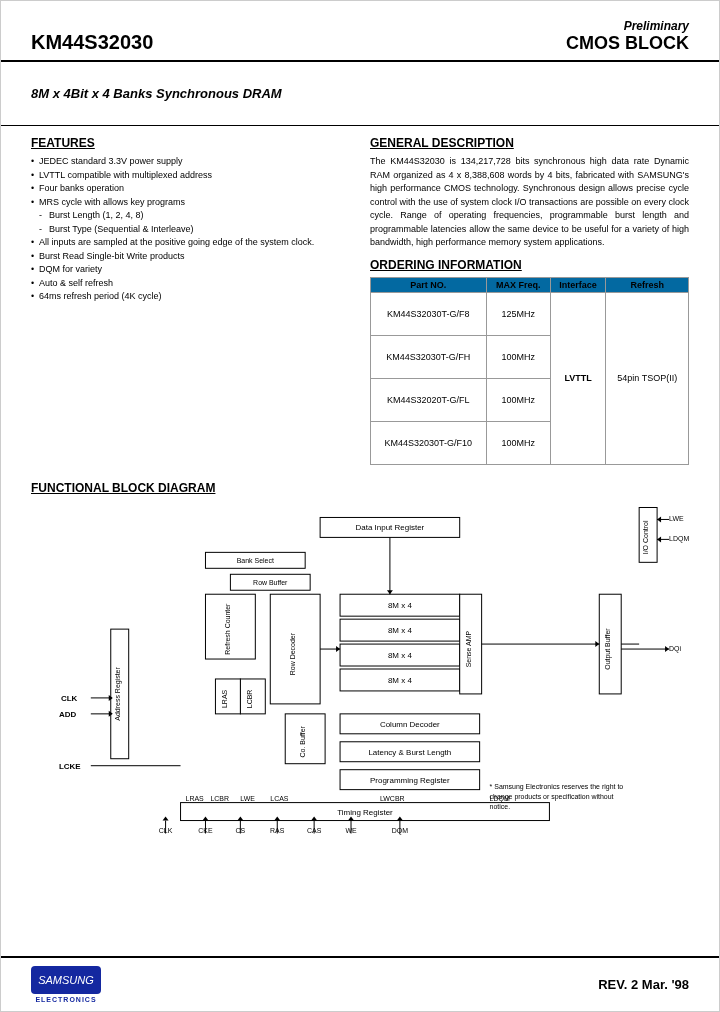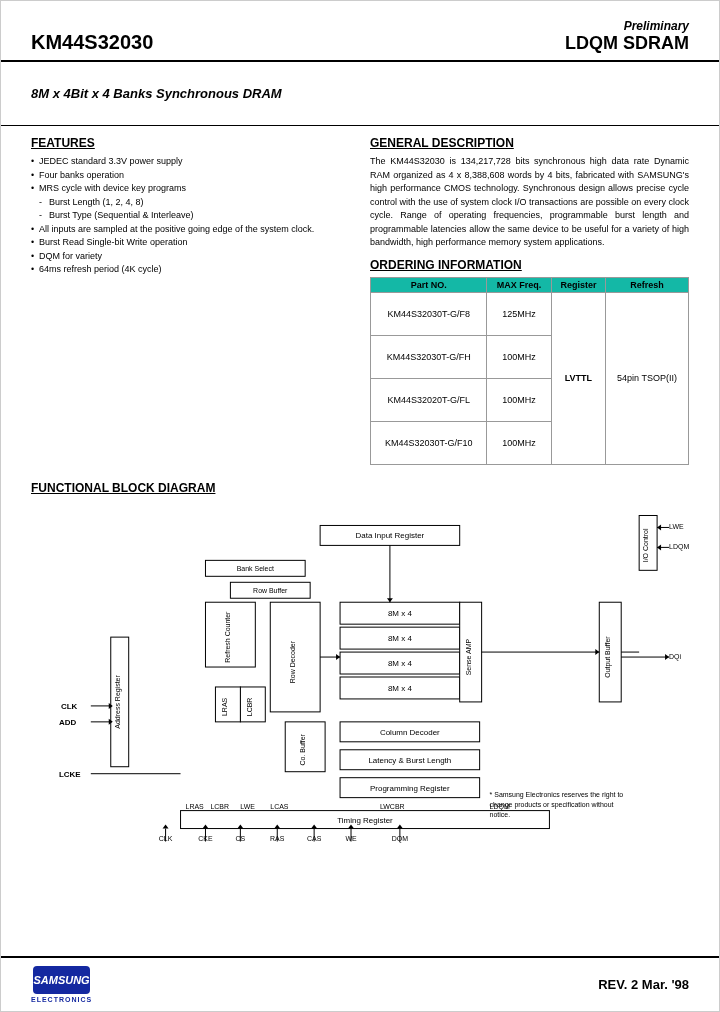--- a/index.html
+++ b/index.html
@@ -121,21 +121,21 @@
       margin-top: 8px;
     }
 
     .ordering-table {
       width: 100%;
       border-collapse: collapse;
       font-size: 9px;
       margin-top: 4px;
     }
     .ordering-table th {
-      background: #14b8a6;
+      background: #0369a1;
       border: 1px solid #999;
       padding: 2px 4px;
       text-align: center;
       font-weight: bold;
     }
     .ordering-table td {
       border: 1px solid #999;
       padding: 16px 4px;
       text-align: center;
     }
@@ -149,21 +149,21 @@
 
     
     .diagram-section {
       margin-top: 6px;
       flex: 1;
     }
     .diagram-title {
       font-size: 12px;
       font-weight: bold;
       text-decoration: underline;
-      margin-bottom: 12px;
+      margin-bottom: 4px;
     }
 
     .diagram-container {
       width: 100%;
       position: relative;
       height: 340px;
     }
 
     
     .footer {
@@ -173,29 +173,29 @@
       padding: 8px 30px;
       border-top: 2px solid #000;
       margin-top: auto;
     }
     .footer-logo {
       display: flex;
       flex-direction: column;
       align-items: center;
     }
     .samsung-logo {
-      width: 57px;
+      width: 70px;
       height: 28px;
       background: #1428a0;
       border-radius: 4px;
       display: flex;
       align-items: center;
       justify-content: center;
       color: white;
-      font-weight: bold;
+      font-weight: normal;
       font-size: 11px;
       font-style: italic;
     }
     .footer-logo .electronics-text {
       font-size: 7px;
       color: #1428a0;
       letter-spacing: 1px;
       margin-top: 2px;
       font-weight: bold;
     }
@@ -214,59 +214,61 @@
 <body>
 
 <div class="page">
 
   <div class="header">
     <div class="header-left">
       <div class="chip-name">KM44S32030</div>
     </div>
     <div class="header-right">
       <div class="preliminary">Preliminary</div>
-      <div class="cmos">LDQM SDRAM</div>
+      <div class="cmos">CMOS BLOCK</div>
     </div>
   </div>
 
   <div class="sub-header">
     <div class="subtitle">8M x 4Bit x 4 Banks Synchronous DRAM</div>
   </div>
 
   <div class="main-content">
 
     <div class="top-section">
 
       <div class="left-col">
         <div class="section-title">FEATURES</div>
         <ul class="features-list">
           <li>JEDEC standard 3.3V power supply</li>
+          <li>LVTTL compatible with multiplexed address</li>
           <li>Four banks operation</li>
-          <li>MRS cycle with device key programs</li>
+          <li>MRS cycle with allows key programs</li>
           <li class="sub-item">Burst Length (1, 2, 4, 8)</li>
           <li class="sub-item">Burst Type (Sequential &amp; Interleave)</li>
           <li>All inputs are sampled at the positive going edge of the system clock.</li>
-          <li>Burst Read Single-bit Write operation</li>
+          <li>Burst Read Single-bit Write products</li>
           <li>DQM for variety</li>
+          <li>Auto &amp; self refresh</li>
           <li>64ms refresh period (4K cycle)</li>
         </ul>
       </div>
 
       <div class="right-col">
         <div class="section-title">GENERAL DESCRIPTION</div>
         <p class="general-desc">The KM44S32030 is 134,217,728 bits synchronous high data rate Dynamic RAM organized as 4 x 8,388,608 words by 4 bits, fabricated with SAMSUNG's high performance CMOS technology. Synchronous design allows precise cycle control with the use of system clock I/O transactions are possible on every clock cycle. Range of operating frequencies, programmable burst length and programmable latencies allow the same device to be useful for a variety of high bandwidth, high performance memory system applications.</p>
 
         <div class="ordering-section">
           <div class="section-title">ORDERING INFORMATION</div>
           <table class="ordering-table">
             <thead>
               <tr>
                 <th>Part NO.</th>
                 <th>MAX Freq.</th>
-                <th>Register</th>
+                <th>Interface</th>
                 <th>Refresh</th>
               </tr>
             </thead>
             <tbody>
               <tr>
                 <td>KM44S32030T-G/F8</td>
                 <td>125MHz</td>
                 <td rowspan="4" class="lvttl-cell">LVTTL</td>
                 <td rowspan="4" class="tsop-cell">54pin TSOP(II)</td>
               </tr>

